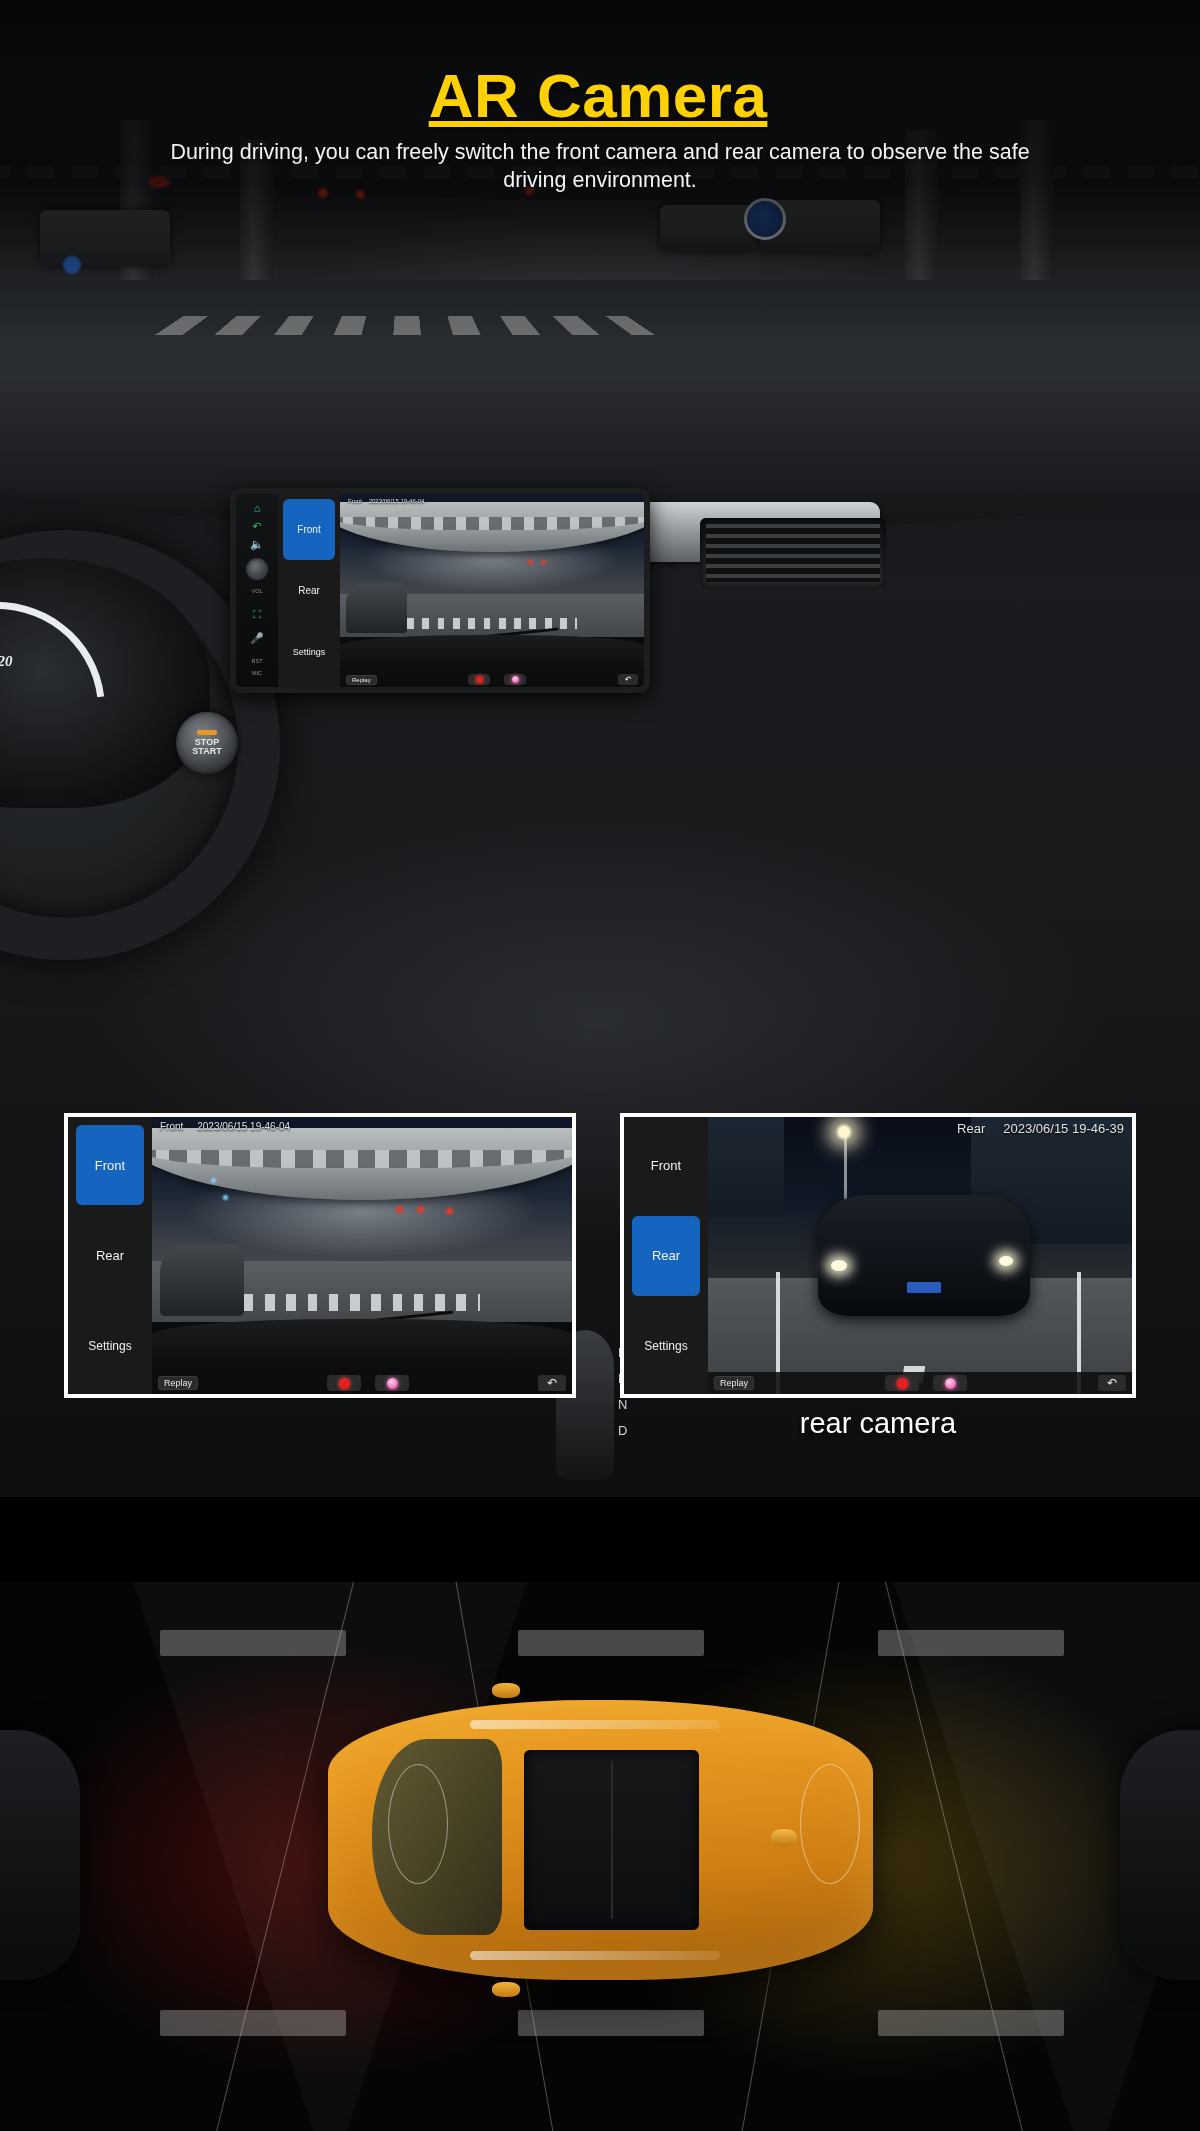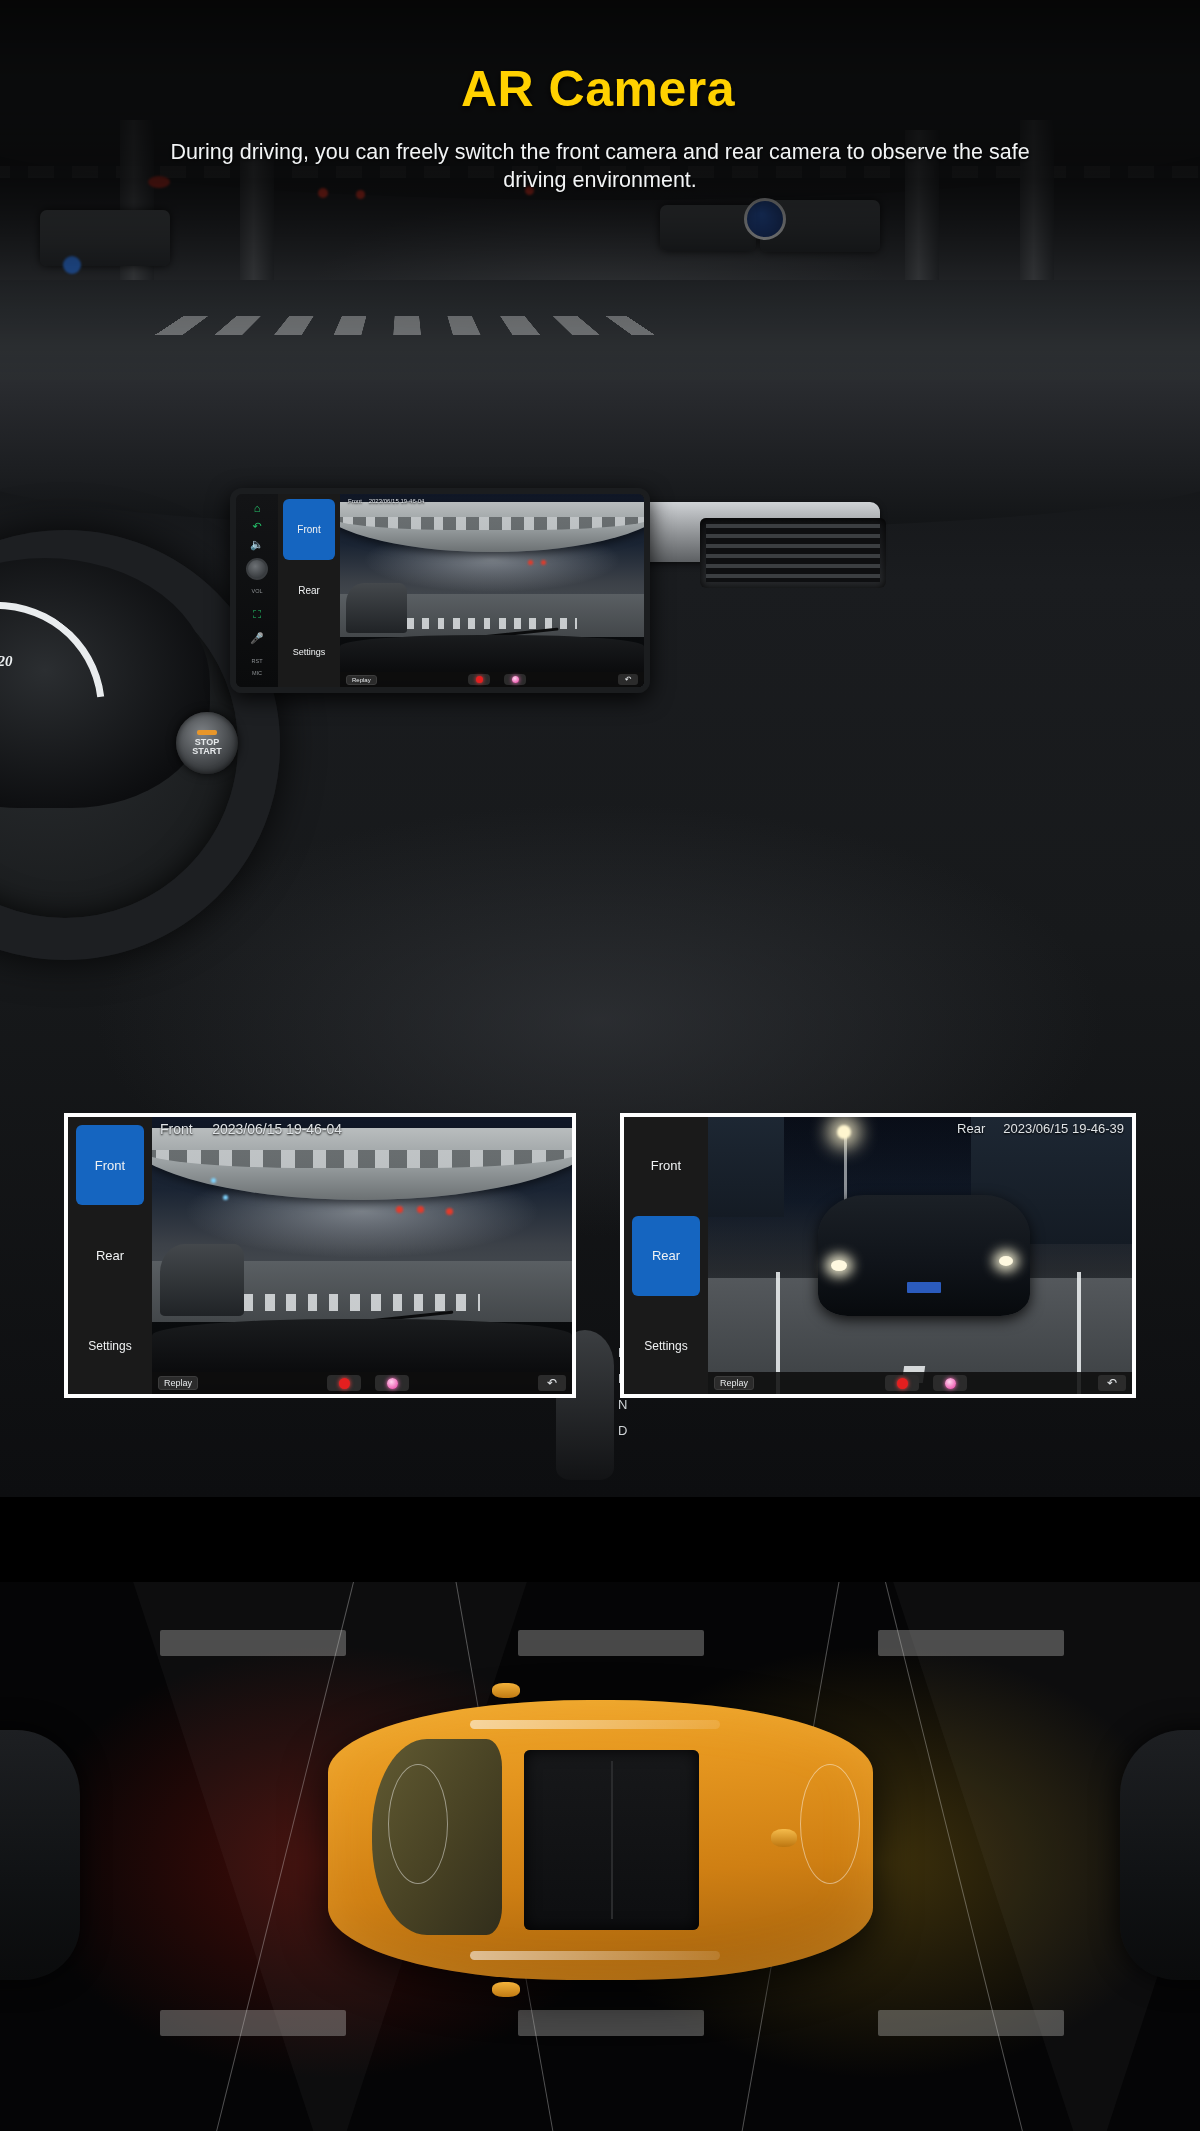--- a/index.html
+++ b/index.html
@@ -65,22 +65,23 @@
   }
 
   
   .street-wash {
     position: absolute; left: 0; top: 0; width: 1200px; height: 470px;
     background: linear-gradient(180deg, rgba(0,0,0,.86) 0%, rgba(0,0,0,.72) 38%, rgba(0,0,0,.34) 62%, rgba(0,0,0,.10) 100%);
   }
 
   .hero-title {
     position: absolute; left: 0; top: 60px; width: 1196px; text-align: center;
-    color: #ffd100; font-size: 50px; font-weight: bold; letter-spacing: .5px;
+    color: #ffd100; font-size: 62px; font-weight: bold; letter-spacing: .5px;
     text-shadow: 0 2px 6px rgba(0,0,0,.85);
+    text-decoration: underline;
   }
   .hero-sub {
     position: absolute; left: 150px; top: 138px; width: 900px; text-align: center;
     color: #f2f4f5; font-size: 21.5px; line-height: 28px; font-weight: 400;
     text-shadow: 0 1px 4px rgba(0,0,0,.9);
   }
 
   
   .dash {
     position: absolute; left: 0; top: 380px; width: 1200px; height: 1117px;
@@ -532,21 +533,21 @@
             <div class="cv-zebra"></div>
             <div class="cv-car"></div>
             <div class="cv-light" style="left:58%; top:32%; width:7px;height:7px;background:#e33b2b;"></div>
             <div class="cv-light" style="left:63%; top:32%; width:7px;height:7px;background:#e33b2b;"></div>
             <div class="cv-light" style="left:70%; top:33%; width:7px;height:7px;background:#e33b2b;"></div>
             <div class="cv-light" style="left:14%; top:22%; width:5px;height:5px;background:#7fd4ff;"></div>
             <div class="cv-light" style="left:17%; top:28%; width:5px;height:5px;background:#7fd4ff;"></div>
             <div class="cv-wiper"></div>
             <div class="cv-hood"></div>
           </div>
-          <div class="ar-stamp" style="font-size:14px;">
+          <div class="ar-stamp" style="font-size:10px;">
             <span>Front</span>
             &nbsp;&nbsp;&nbsp;
             <span>2023/06/15 19-46-04</span>
           </div>
           <div class="ar-bottom" style="height:22px;">
             <span class="ar-replay" style="font-size:9px;">Replay</span>
             <span class="ar-rec-wrap">
               <span class="ar-rec" style="width:34px;height:16px;">
                 <span class="dot-red" style="width:11px;height:11px;"></span>
               </span>
@@ -596,20 +597,21 @@
               </span>
               <span class="ar-rec" style="width:34px;height:16px;">
                 <span class="dot-pink" style="width:11px;height:11px;"></span>
               </span>
             </span>
             <span class="ar-back" style="width:28px;height:16px;font-size:12px;">↶</span>
           </div>
         </div>
       </div>
     </div>
+    <div class="caption cap-right">rear camera</div>
   </div>
 
 
   <div class="cartop">
     <div class="cone cone-l"></div>
     <div class="cone cone-r"></div>
     <div class="cone-line" style="left:358px; top:-20px; transform:rotate(14deg); transform-origin:top;"></div>
     <div class="cone-line" style="left:452px; top:-20px; transform:rotate(-10deg); transform-origin:top;"></div>
     <div class="cone-line" style="left:842px; top:-20px; transform:rotate(10deg); transform-origin:top;"></div>
     <div class="cone-line" style="left:880px; top:-20px; transform:rotate(-14deg); transform-origin:top;"></div>

